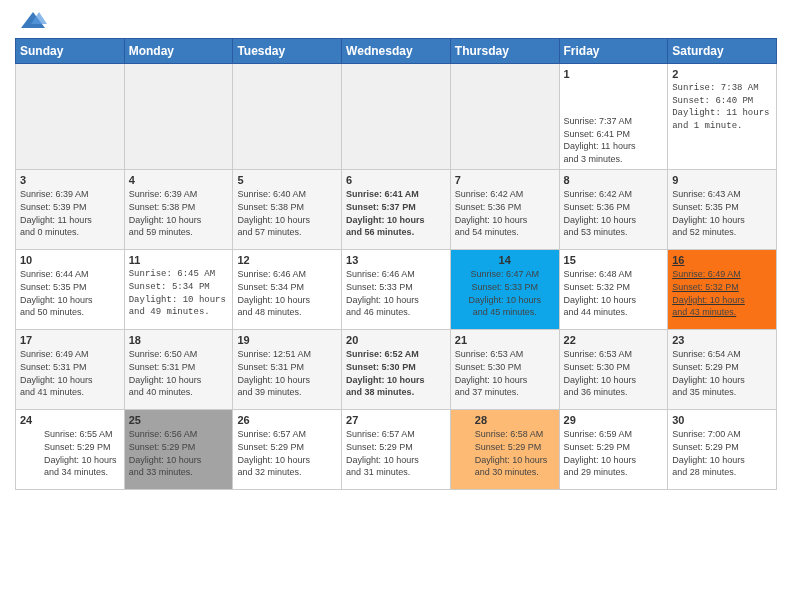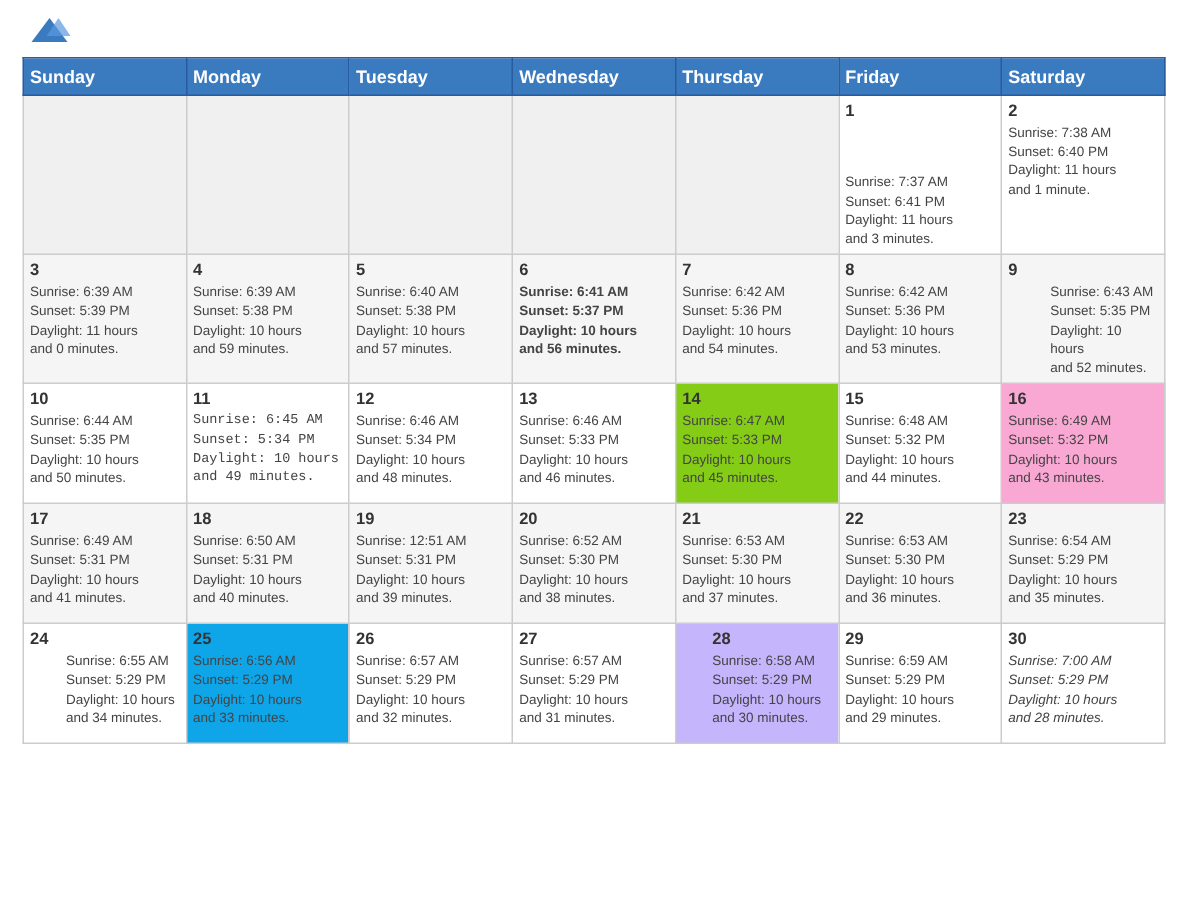--- a/index.html
+++ b/index.html
@@ -142,21 +142,21 @@
         <td class="empty-cell"></td>
         <td style="background: rgb(255, 255, 255);">
           <span class="day-num">1</span>
           <div class="day-info" style="white-space: pre-line; margin-top: 35px;">Sunrise: 7:37 AM
 Sunset: 6:41 PM
 Daylight: 11 hours
 and 3 minutes.</div>
         </td>
         <td style="background: rgb(255, 255, 255);">
           <span class="day-num">2</span>
-          <div class="day-info" style="white-space: pre-line;">Sunrise: 7:38 AM
+          <div class="day-info" style="white-space: pre-line; font-family: Liberation Mono, monospace;">Sunrise: 7:38 AM
 Sunset: 6:40 PM
 Daylight: 11 hours
 and 1 minute.</div>
         </td>
       </tr>
       <tr>
         <td style="background: rgb(245, 245, 245);">
           <span class="day-num">3</span>
           <div class="day-info" style="white-space: pre-line;">Sunrise: 6:39 AM
 Sunset: 5:39 PM
@@ -193,21 +193,21 @@
         </td>
         <td style="background: rgb(245, 245, 245);">
           <span class="day-num">8</span>
           <div class="day-info" style="white-space: pre-line;">Sunrise: 6:42 AM
 Sunset: 5:36 PM
 Daylight: 10 hours
 and 53 minutes.</div>
         </td>
         <td style="background: rgb(245, 245, 245);">
           <span class="day-num">9</span>
-          <div class="day-info" style="white-space: pre-line; margin-left: 28px;">Sunrise: 6:43 AM
+          <div class="day-info" style="white-space: pre-line;">Sunrise: 6:43 AM
 Sunset: 5:35 PM
 Daylight: 10 hours
 and 52 minutes.</div>
         </td>
       </tr>
       <tr>
         <td style="background: rgb(255, 255, 255);">
           <span class="day-num">10</span>
           <div class="day-info" style="white-space: pre-line;">Sunrise: 6:44 AM
 Sunset: 5:35 PM
@@ -228,35 +228,35 @@
 Daylight: 10 hours
 and 48 minutes.</div>
         </td>
         <td style="background: rgb(255, 255, 255);">
           <span class="day-num">13</span>
           <div class="day-info" style="white-space: pre-line;">Sunrise: 6:46 AM
 Sunset: 5:33 PM
 Daylight: 10 hours
 and 46 minutes.</div>
         </td>
-        <td style="background: #84cc16;">
+        <td style="background: #0ea5e9; text-align: center;">
           <span class="day-num">14</span>
           <div class="day-info" style="white-space: pre-line;">Sunrise: 6:47 AM
 Sunset: 5:33 PM
 Daylight: 10 hours
 and 45 minutes.</div>
         </td>
         <td style="background: rgb(255, 255, 255);">
           <span class="day-num">15</span>
           <div class="day-info" style="white-space: pre-line;">Sunrise: 6:48 AM
 Sunset: 5:32 PM
 Daylight: 10 hours
 and 44 minutes.</div>
         </td>
-        <td style="background: #f9a8d4;">
+        <td style="background: #f97316; text-decoration: underline;">
           <span class="day-num">16</span>
           <div class="day-info" style="white-space: pre-line;">Sunrise: 6:49 AM
 Sunset: 5:32 PM
 Daylight: 10 hours
 and 43 minutes.</div>
         </td>
       </tr>
       <tr>
         <td style="background: rgb(245, 245, 245);">
           <span class="day-num">17</span>
@@ -274,21 +274,21 @@
         </td>
         <td style="background: rgb(245, 245, 245);">
           <span class="day-num">19</span>
           <div class="day-info" style="white-space: pre-line;">Sunrise: 12:51 AM
 Sunset: 5:31 PM
 Daylight: 10 hours
 and 39 minutes.</div>
         </td>
         <td style="background: rgb(245, 245, 245);">
           <span class="day-num">20</span>
-          <div class="day-info" style="white-space: pre-line;">Sunrise: 6:52 AM
+          <div class="day-info" style="white-space: pre-line; font-weight: bold;">Sunrise: 6:52 AM
 Sunset: 5:30 PM
 Daylight: 10 hours
 and 38 minutes.</div>
         </td>
         <td style="background: rgb(245, 245, 245);">
           <span class="day-num">21</span>
           <div class="day-info" style="white-space: pre-line;">Sunrise: 6:53 AM
 Sunset: 5:30 PM
 Daylight: 10 hours
 and 37 minutes.</div>
@@ -309,57 +309,57 @@
         </td>
       </tr>
       <tr>
         <td style="background: rgb(255, 255, 255);">
           <span class="day-num">24</span>
           <div class="day-info" style="white-space: pre-line; margin-left: 24px;">Sunrise: 6:55 AM
 Sunset: 5:29 PM
 Daylight: 10 hours
 and 34 minutes.</div>
         </td>
-        <td style="background: #0ea5e9;">
+        <td style="background: #a3a3a3;">
           <span class="day-num">25</span>
           <div class="day-info" style="white-space: pre-line;">Sunrise: 6:56 AM
 Sunset: 5:29 PM
 Daylight: 10 hours
 and 33 minutes.</div>
         </td>
         <td style="background: rgb(255, 255, 255);">
           <span class="day-num">26</span>
           <div class="day-info" style="white-space: pre-line;">Sunrise: 6:57 AM
 Sunset: 5:29 PM
 Daylight: 10 hours
 and 32 minutes.</div>
         </td>
         <td style="background: rgb(255, 255, 255); margin-left: 36px;">
           <span class="day-num">27</span>
           <div class="day-info" style="white-space: pre-line;">Sunrise: 6:57 AM
 Sunset: 5:29 PM
 Daylight: 10 hours
 and 31 minutes.</div>
         </td>
-        <td style="background: #c4b5fd; padding-left: 24px;">
+        <td style="background: #fdba74; padding-left: 24px;">
           <span class="day-num">28</span>
           <div class="day-info" style="white-space: pre-line;">Sunrise: 6:58 AM
 Sunset: 5:29 PM
 Daylight: 10 hours
 and 30 minutes.</div>
         </td>
         <td style="background: rgb(255, 255, 255);">
           <span class="day-num">29</span>
           <div class="day-info" style="white-space: pre-line;">Sunrise: 6:59 AM
 Sunset: 5:29 PM
 Daylight: 10 hours
 and 29 minutes.</div>
         </td>
         <td style="background: rgb(255, 255, 255);">
           <span class="day-num">30</span>
-          <div class="day-info" style="white-space: pre-line; font-style: italic;">Sunrise: 7:00 AM
+          <div class="day-info" style="white-space: pre-line;">Sunrise: 7:00 AM
 Sunset: 5:29 PM
 Daylight: 10 hours
 and 28 minutes.</div>
         </td>
       </tr>
     </tbody>
 </table>
 
 </body></html>

